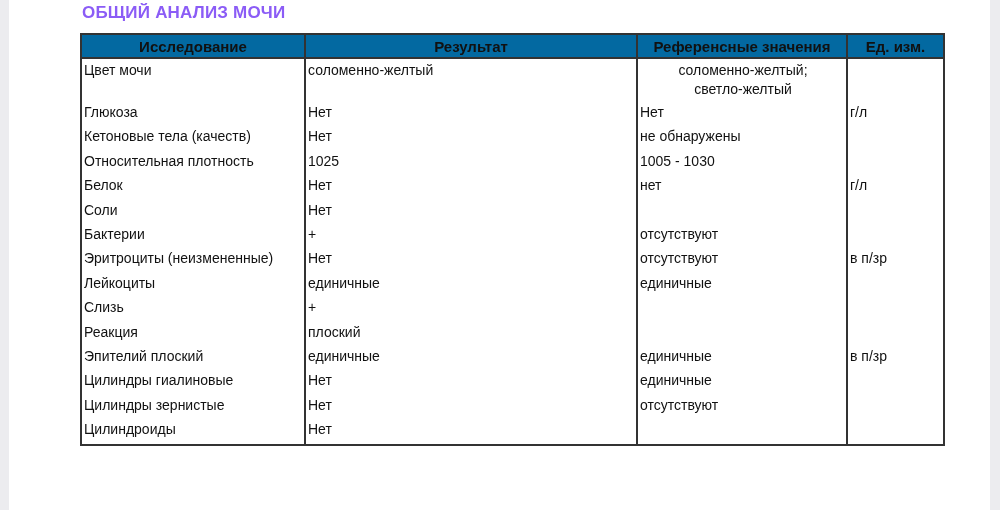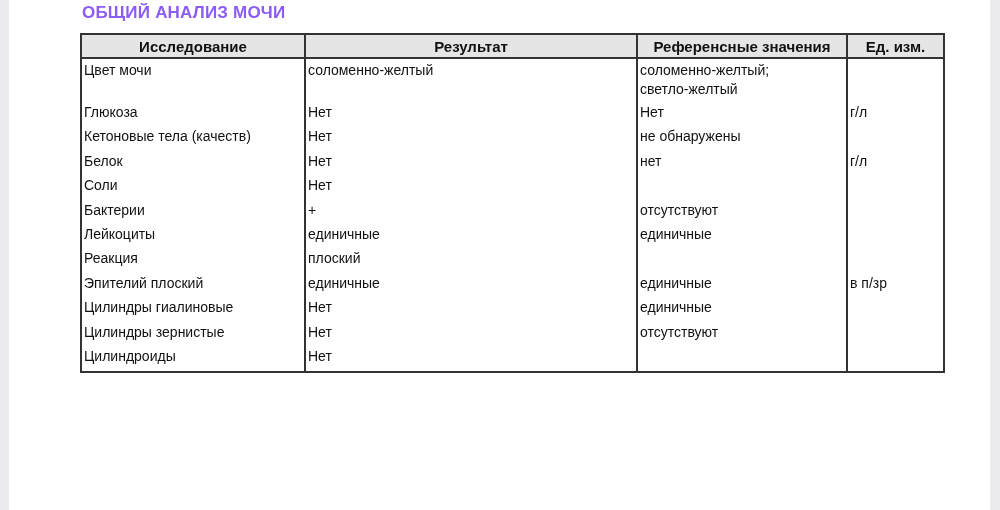--- a/index.html
+++ b/index.html
@@ -2,21 +2,21 @@
 <html><head>
 <meta charset="utf-8">
 <style>
   html,body{margin:0;padding:0;}
   body{width:1000px;height:510px;background:#ffffff;position:relative;overflow:hidden;font-family:"Liberation Sans",sans-serif;}
   .strip-left{position:absolute;left:0;top:0;width:9px;height:510px;background:#ececef;}
   .strip-right{position:absolute;right:0;top:0;width:10px;height:510px;background:#ececef;}
   .title{position:absolute;left:82px;top:3px;font-size:17px;font-weight:bold;color:#8b5cf6;letter-spacing:0.2px;}
   table{position:absolute;left:80px;top:33px;border-collapse:collapse;border:2px solid #333;table-layout:fixed;}
   col.c1{width:224px;} col.c2{width:332px;} col.c3{width:210px;} col.c4{width:97px;}
-  th{background:#e5e5e5;font-size:15px;font-weight:bold;color:#111;height:22px;padding:0;border:2px solid #333;text-align:center;}
+  th{background:#0369a1;font-size:15px;font-weight:bold;color:#111;height:22px;padding:0;border:2px solid #333;text-align:center;}
   td{font-size:14px;color:#111;padding:0 0 0 2px;height:24.4px;vertical-align:top;line-height:19px;border-left:2px solid #333;border-right:2px solid #333;white-space:nowrap;}
   tr.first td{padding-top:2px;height:30px;}
   td.ref-multi{line-height:19px;}
 </style>
 </head>
 <body>
 
 <div class="strip-left"></div>
 <div class="strip-right"></div>
 
@@ -34,36 +34,42 @@
       <th>Исследование</th>
       <th>Результат</th>
       <th>Референсные значения</th>
       <th>Ед. изм.</th>
     </tr>
   </thead>
   <tbody id="tbody">
       <tr class="first">
         <td style="height: 42px;">Цвет мочи</td>
         <td style="height: 42px;">соломенно-желтый</td>
-        <td class="ref-multi" style="height: 42px;">
+        <td class="ref-multi" style="height: 42px; text-align: center;">
           <div>соломенно-желтый;</div>
           <div>светло-желтый</div>
         </td>
         <td></td>
       </tr>
       <tr>
         <td>Глюкоза</td>
         <td>Нет</td>
         <td>Нет</td>
         <td>г/л</td>
       </tr>
       <tr>
         <td>Кетоновые тела (качеств)</td>
         <td>Нет</td>
         <td>не обнаружены</td>
+        <td></td>
+      </tr>
+      <tr>
+        <td>Относительная плотность</td>
+        <td>1025</td>
+        <td>1005 - 1030</td>
         <td></td>
       </tr>
       <tr>
         <td>Белок</td>
         <td>Нет</td>
         <td>нет</td>
         <td>г/л</td>
       </tr>
       <tr>
         <td>Соли</td>
@@ -71,23 +77,35 @@
         <td></td>
         <td></td>
       </tr>
       <tr>
         <td>Бактерии</td>
         <td>+</td>
         <td>отсутствуют</td>
         <td></td>
       </tr>
       <tr>
+        <td>Эритроциты (неизмененные)</td>
+        <td>Нет</td>
+        <td>отсутствуют</td>
+        <td>в п/зр</td>
+      </tr>
+      <tr>
         <td>Лейкоциты</td>
         <td>единичные</td>
         <td>единичные</td>
+        <td></td>
+      </tr>
+      <tr>
+        <td>Слизь</td>
+        <td>+</td>
+        <td></td>
         <td></td>
       </tr>
       <tr>
         <td>Реакция</td>
         <td>плоский</td>
         <td></td>
         <td></td>
       </tr>
       <tr>
         <td>Эпителий плоский</td>

